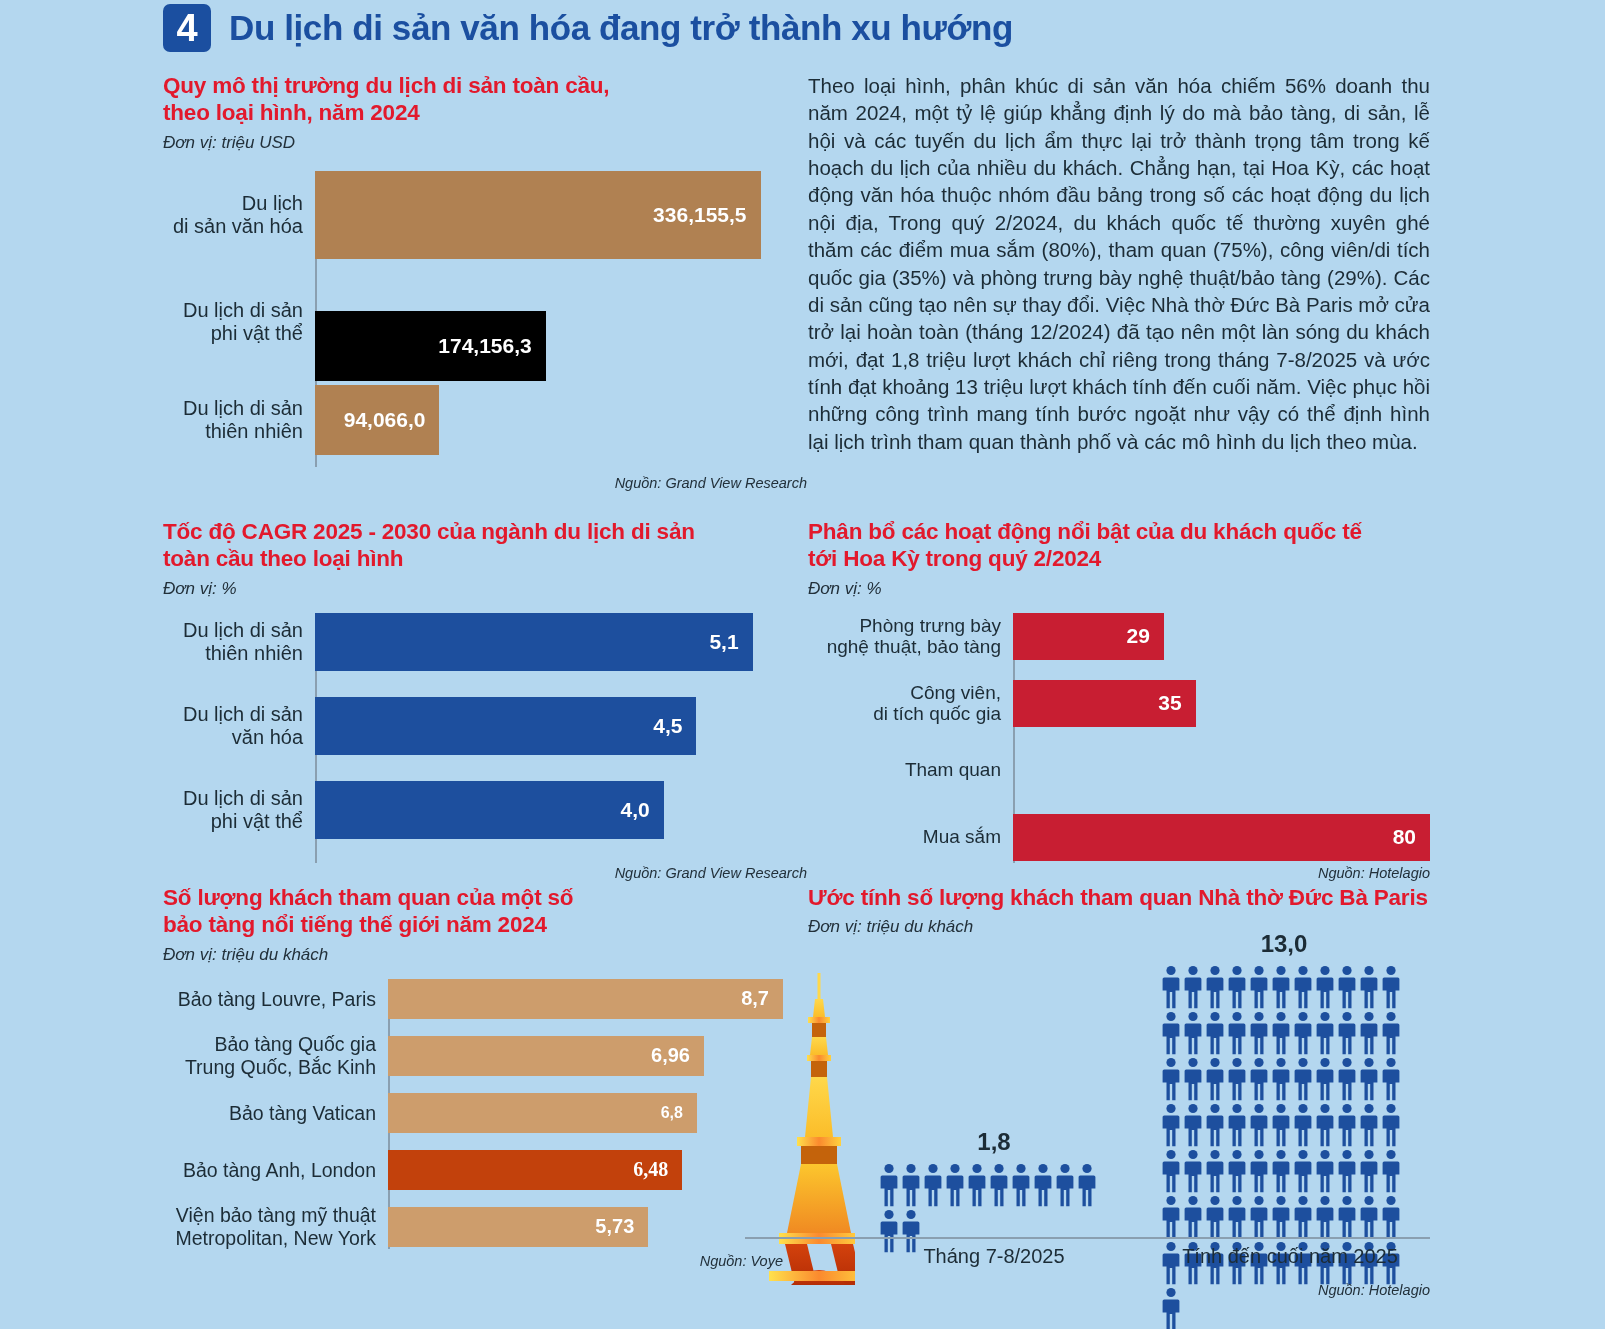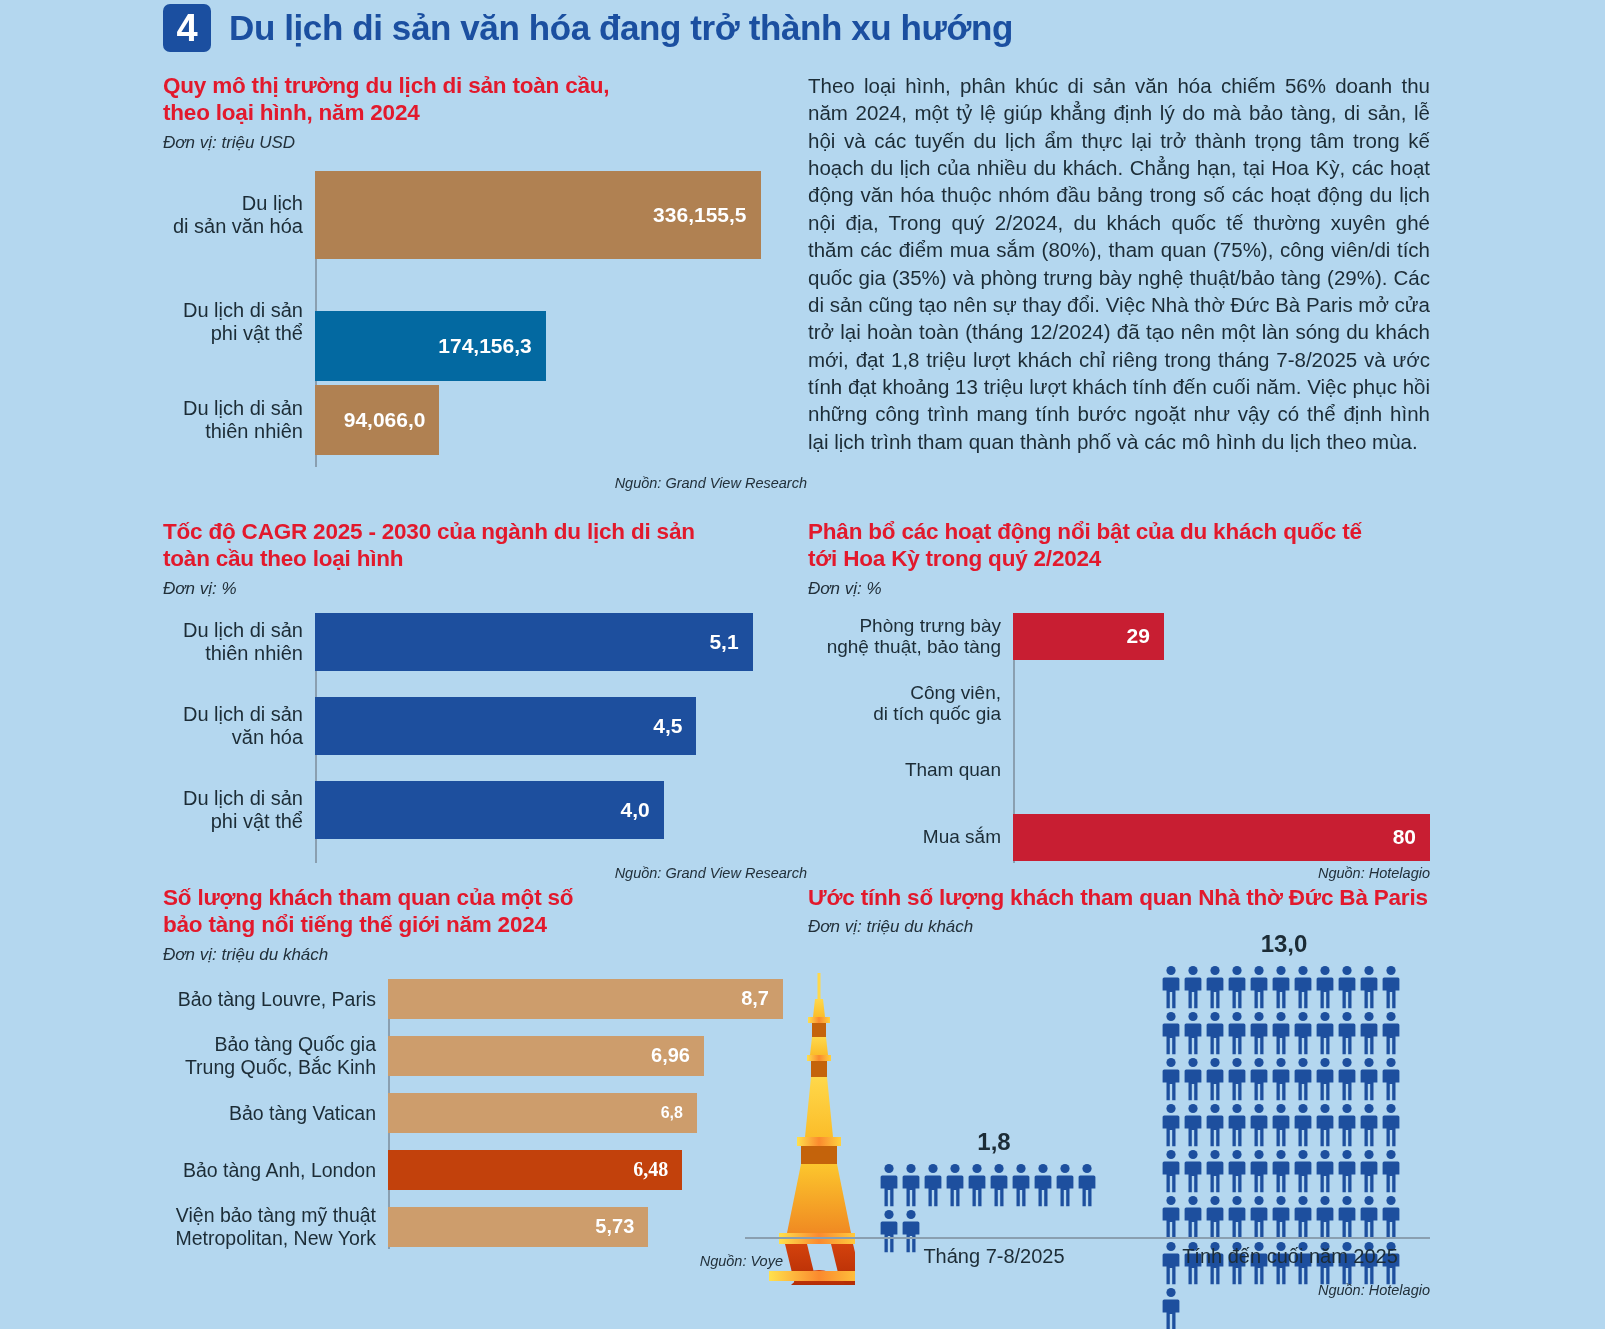--- a/index.html
+++ b/index.html
@@ -90,21 +90,21 @@
           <div class="bar" style="width:95.2%; background:#b08152;">
             <span class="barval">336,155,5</span>
           </div>
         </div>
       </div>
 
       <div class="barrow" style="height:70px; margin-bottom:28px;">
         <div class="barlabel" style="width:152px;">Du lịch di sản
 phi vật thể</div>
         <div class="barwrap" style="height:70px;">
-          <div class="bar" style="width:49.3%; background:#0369a1;margin-top:48px;">
+          <div class="bar" style="width:49.3%; background:#000000;margin-top:48px;">
             <span class="barval">174,156,3</span>
           </div>
         </div>
       </div>
 
       <div class="barrow" style="height:70px;">
         <div class="barlabel" style="width:152px;">Du lịch di sản
 thiên nhiên</div>
         <div class="barwrap" style="height:70px;">
           <div class="bar" style="width:26.6%; background:#b08152;">
@@ -175,20 +175,25 @@
         <div class="barwrap" style="height:47px;">
           <div class="bar" style="width:36.2%; background:#c81e32;">
             <span class="barval">29</span>
           </div>
         </div>
       </div>
 
       <div class="barrow" style="height:47px; margin-bottom:20px;">
         <div class="barlabel" style="width:205px; font-size:19px;">Công viên,
 di tích quốc gia</div>
+        <div class="barwrap" style="height:47px;">
+          <div class="bar" style="width:43.8%; background:#c81e32;">
+            <span class="barval">35</span>
+          </div>
+        </div>
       </div>
 
       <div class="barrow" style="height:47px; margin-bottom:20px;">
         <div class="barlabel" style="width:205px; font-size:19px;">Tham quan</div>
       </div>
 
       <div class="barrow" style="height:47px;">
         <div class="barlabel" style="width:205px; font-size:19px;">Mua sắm</div>
         <div class="barwrap" style="height:47px;">
           <div class="bar" style="width:100%; background:#c81e32;">

